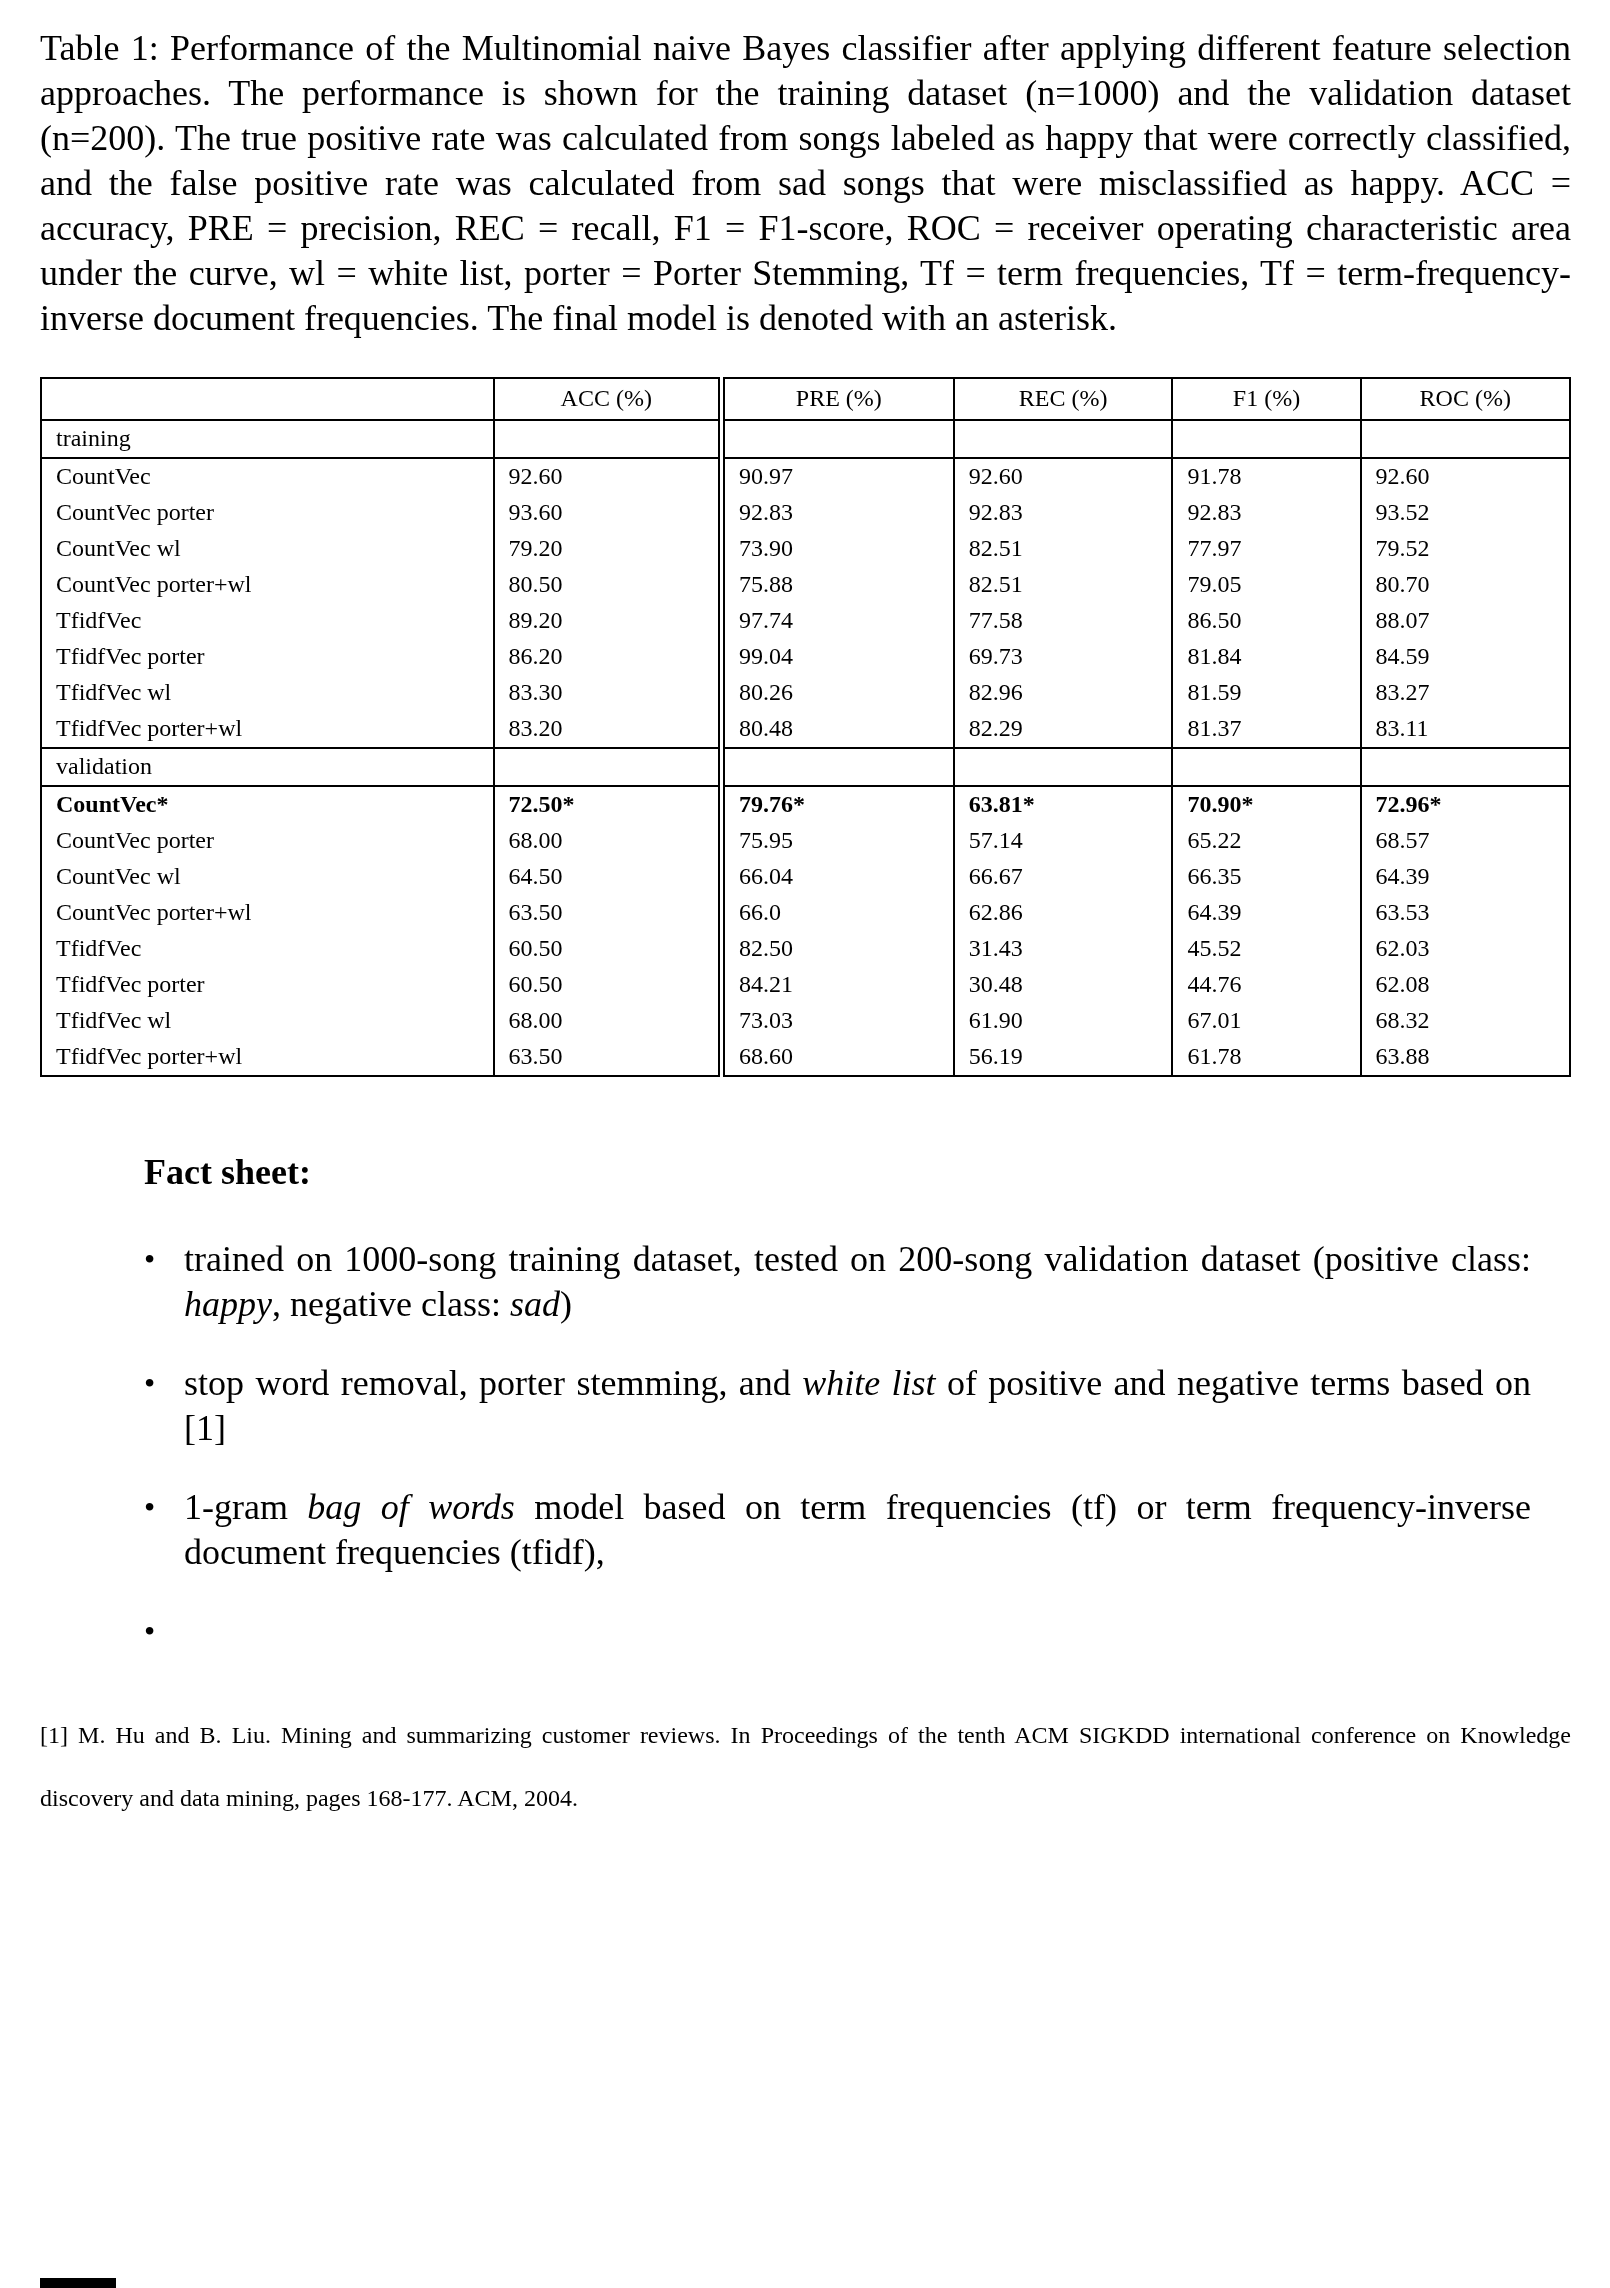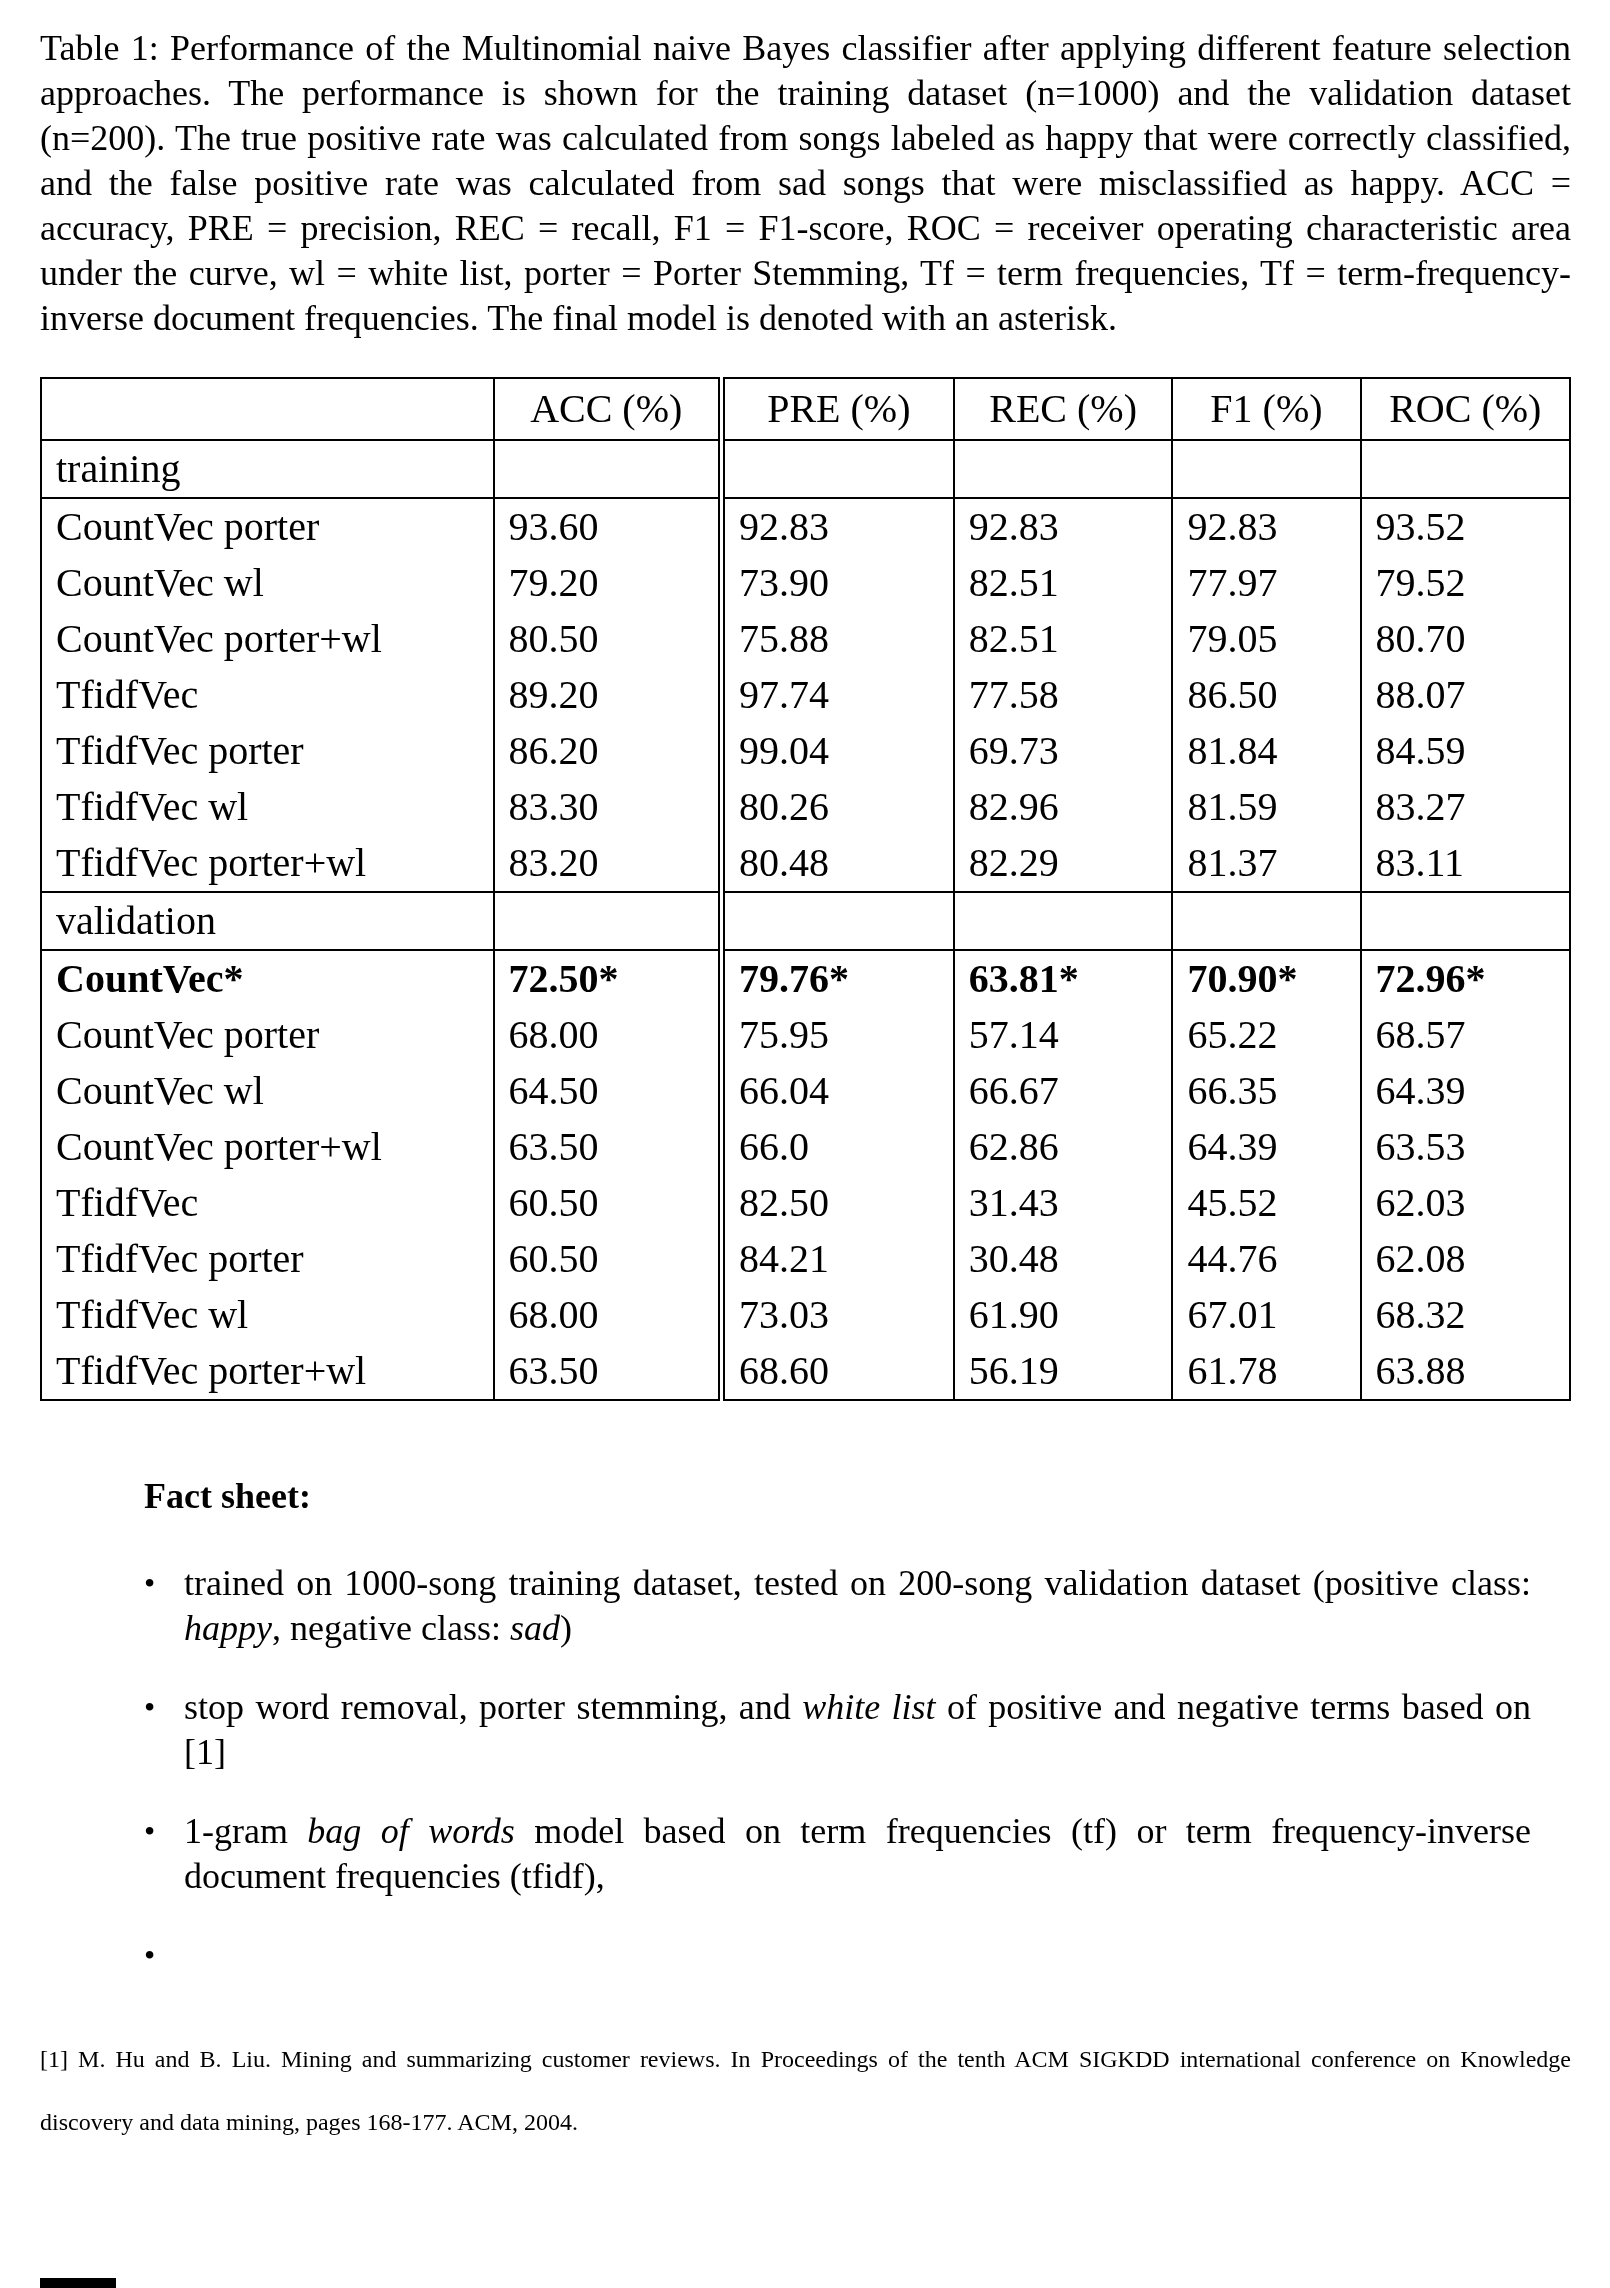--- a/index.html
+++ b/index.html
@@ -21,21 +21,21 @@
   .caption {
     font-size: 36px;
     line-height: 45px;
     text-align: justify;
     margin: 0 0 36px 0;
   }
   table.results {
     border-collapse: collapse;
     width: 100%;
     border: 2px solid #000;
-    font-size: 40px;
+    font-size: 24px;
     table-layout: fixed;
   }
   table.results th,
   table.results td {
     padding: 4px 14px 5px 14px;
     white-space: nowrap;
     overflow: hidden;
     text-align: left;
   }
   table.results th {
@@ -130,20 +130,28 @@
     <tbody>
         <tr class="section-row">
           <td>training</td>
           <td></td>
           <td></td>
           <td></td>
           <td></td>
           <td></td>
         </tr>
         <tr>
+          <td>CountVec</td>
+          <td>92.60</td>
+          <td>90.97</td>
+          <td>92.60</td>
+          <td>91.78</td>
+          <td>92.60</td>
+        </tr>
+        <tr>
           <td>CountVec porter</td>
           <td>93.60</td>
           <td>92.83</td>
           <td>92.83</td>
           <td>92.83</td>
           <td>93.52</td>
         </tr>
         <tr>
           <td>CountVec wl</td>
           <td>79.20</td>

